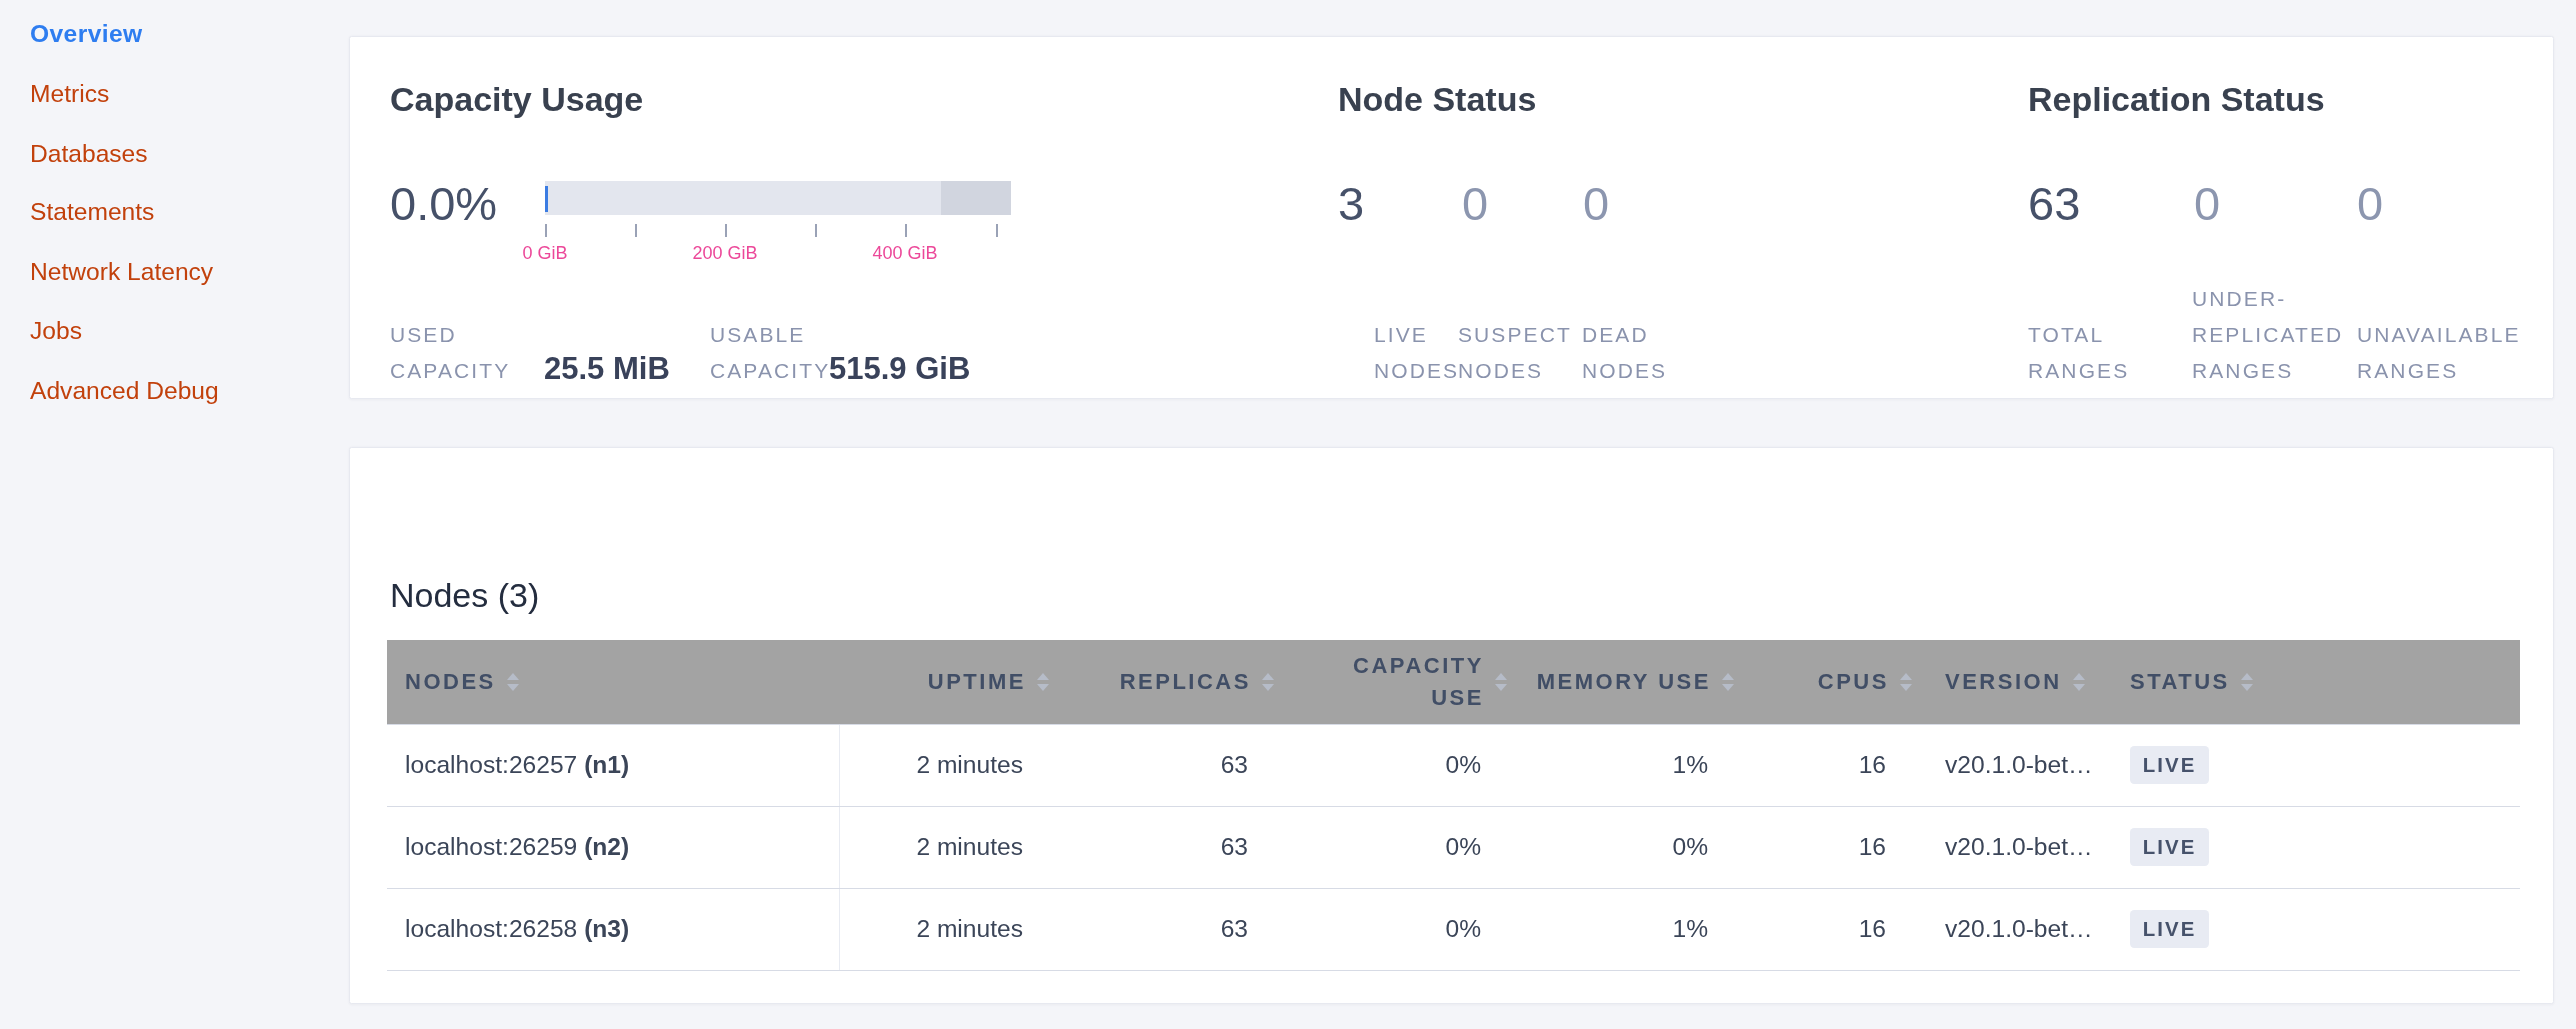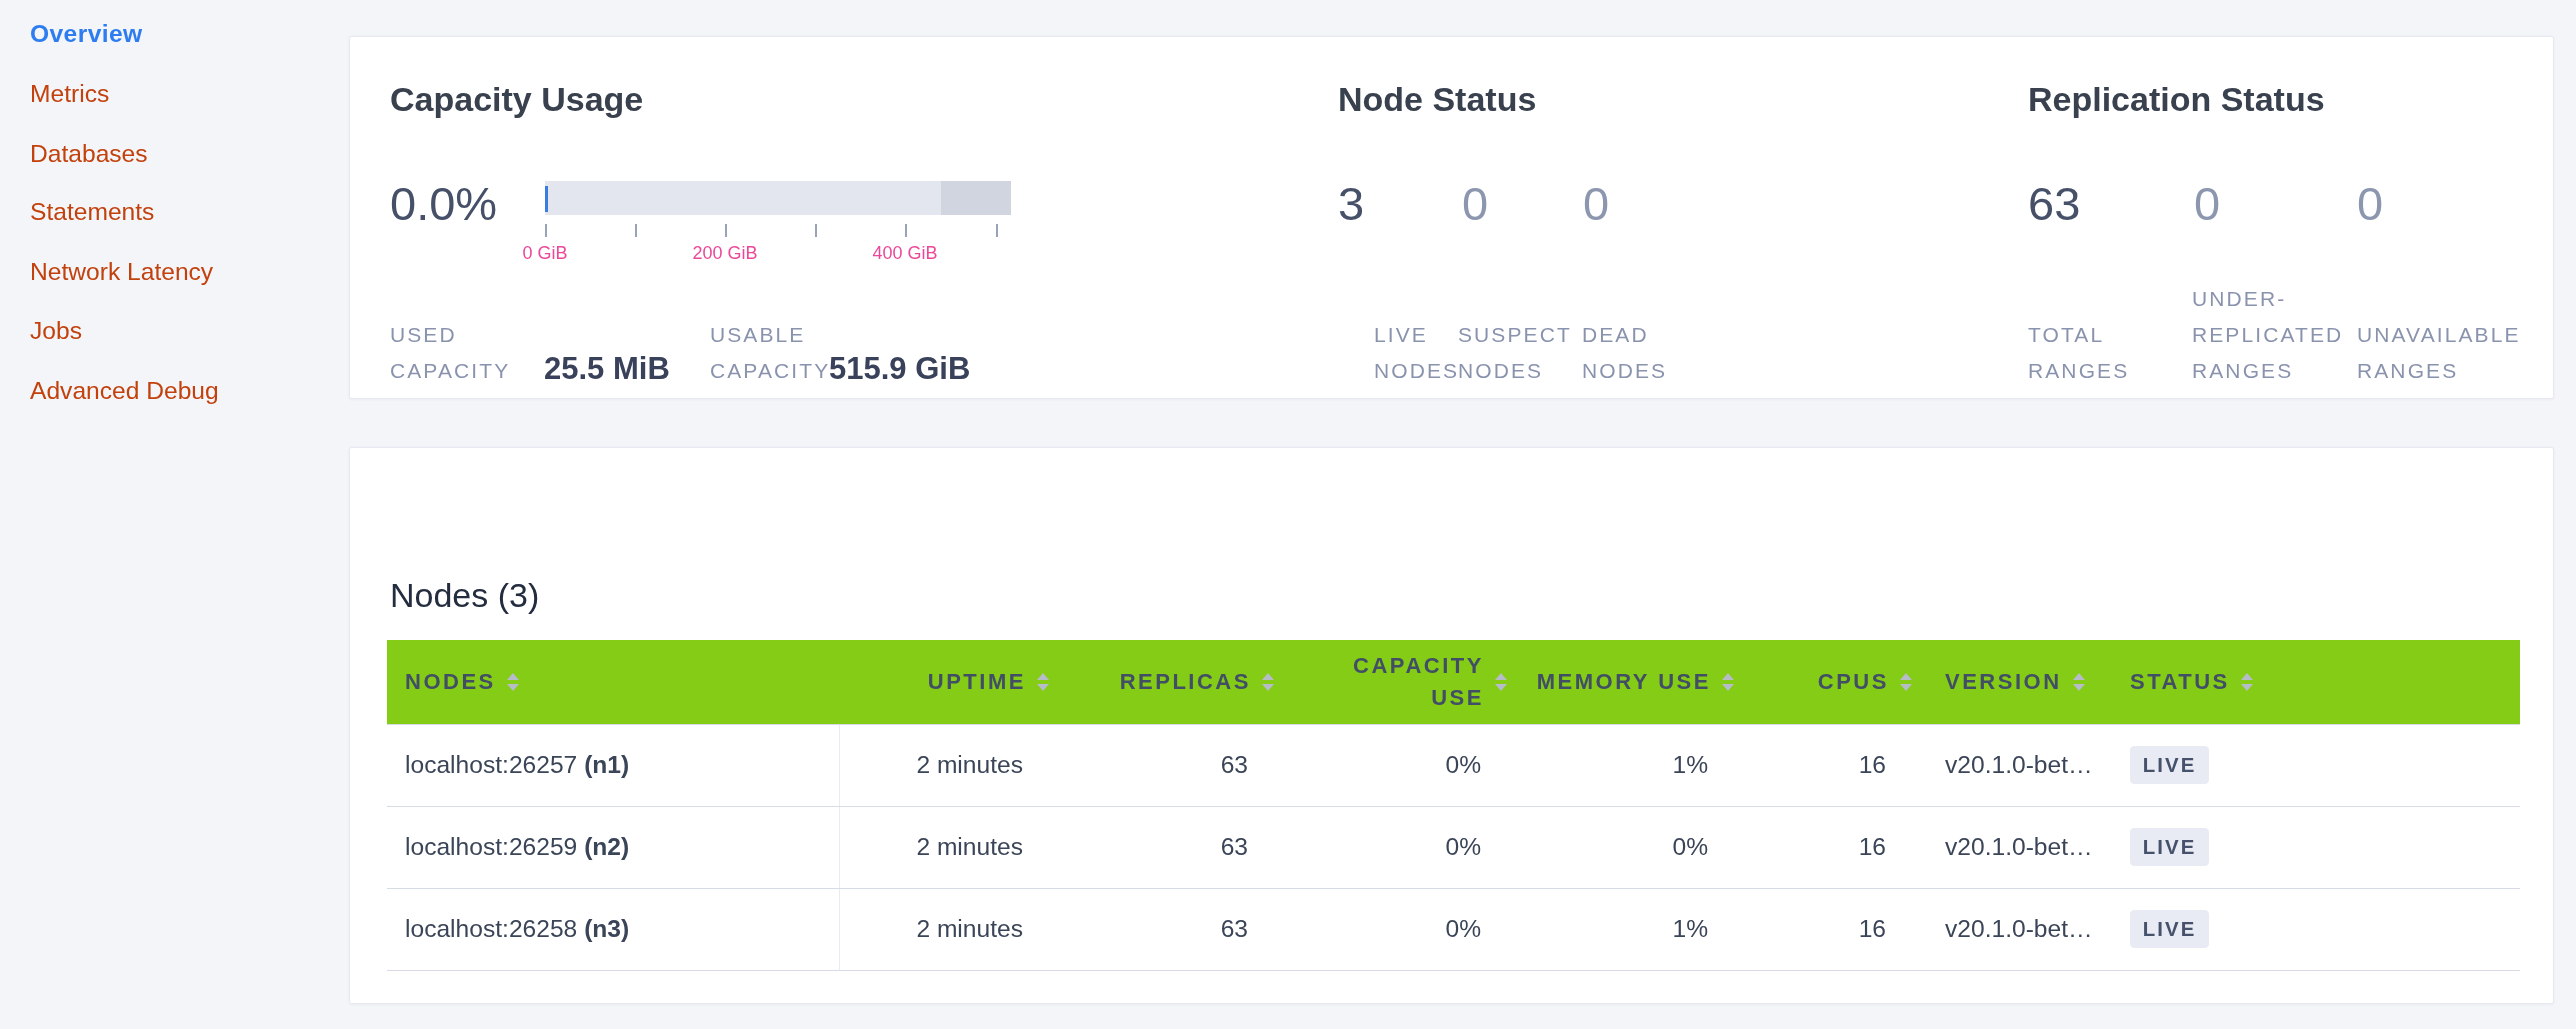--- a/index.html
+++ b/index.html
@@ -66,21 +66,21 @@
   .nl-label { font-size:29px; font-weight:500; color:#2e7df0; white-space:nowrap; }
   .nl-caret {
     width:0; height:0; margin-left:23px;
     border-left:8.5px solid transparent; border-right:8.5px solid transparent;
     border-top:11px solid #2e7df0;
   }
   .nodes-heading { position:absolute; left:40px; top:128px; font-size:34px; font-weight:500; color:#242d3f; }
   
   .tbl-wrap { position:absolute; left:37px; top:192px; width:2133px; }
   table { border-collapse:collapse; table-layout:fixed; width:2133px; }
-  thead tr { height:84px; background:#84cc16; }
+  thead tr { height:84px; background:#a3a3a3; }
   tbody tr { height:82px; background:#ffffff; }
   th, td { vertical-align:middle; font-weight:400; }
   thead th { border-bottom:1.7px solid #d7dbe5; }
   tbody tr td { border-bottom:1.7px solid #d7dbe5; }
   tbody td.vline { border-left:1.7px solid #e8ebf2; }
   .hcell {
     display:flex; align-items:center;
     font-size:22px; font-weight:700; letter-spacing:2.5px; color:#414e66;
     white-space:nowrap; cursor:pointer;
   }

